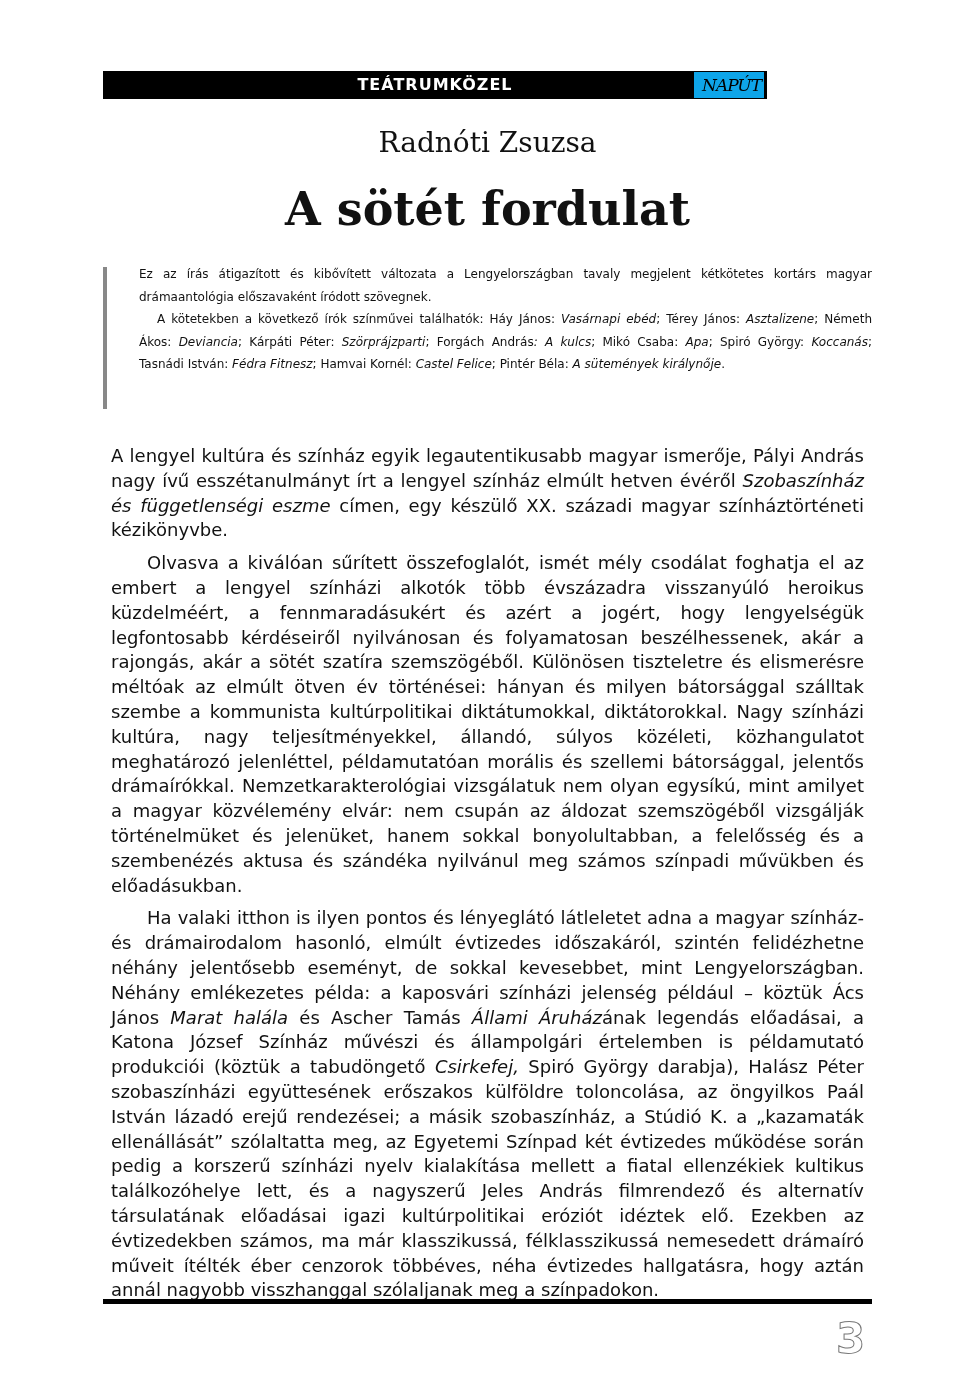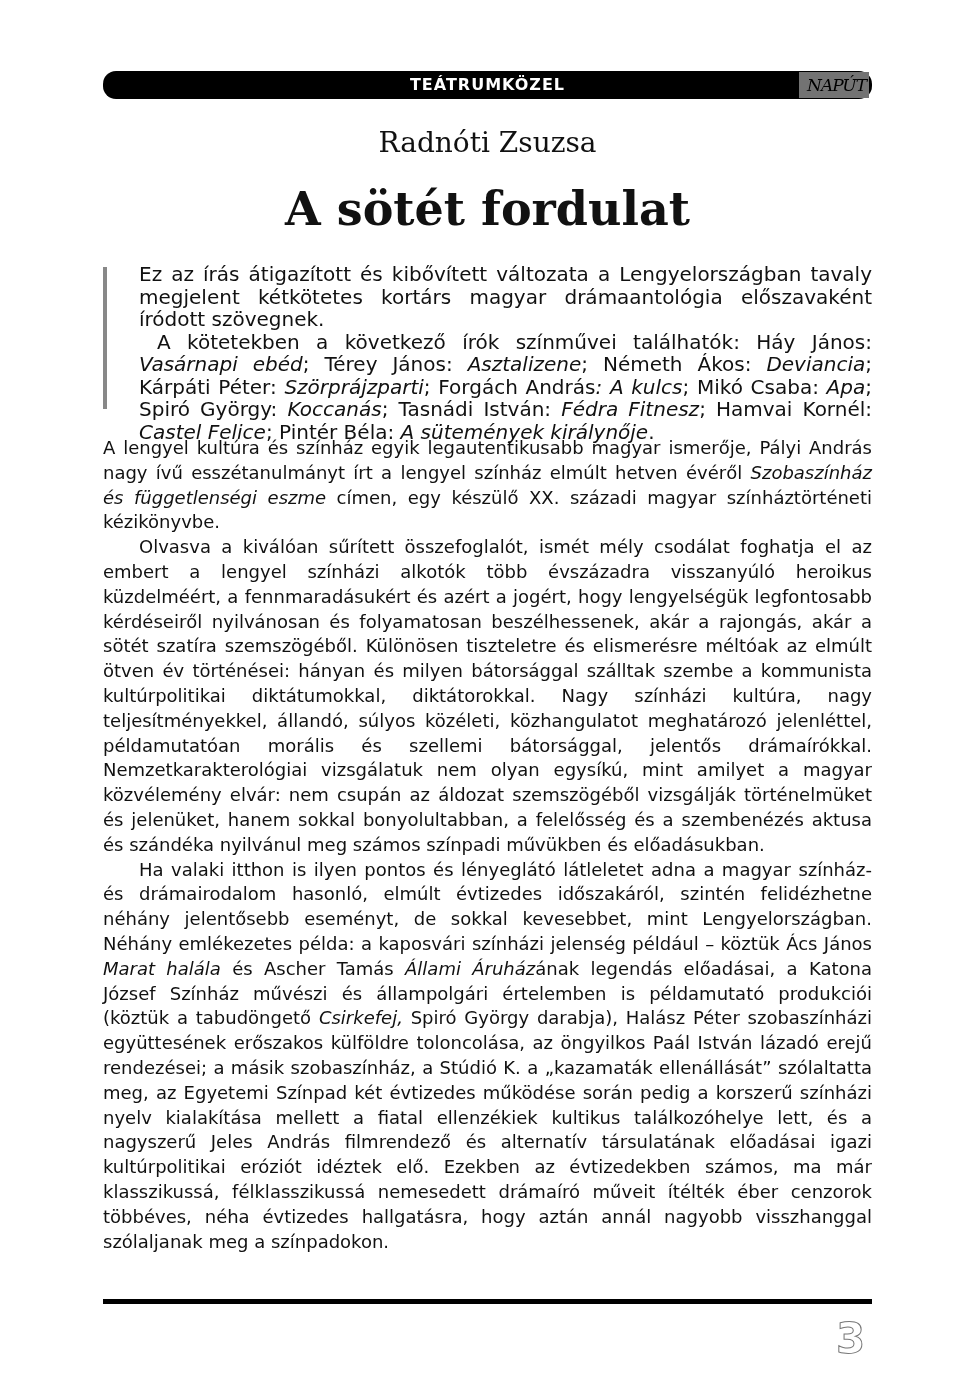--- a/index.html
+++ b/index.html
@@ -1,40 +1,40 @@
 <!DOCTYPE html>
 <html><head>
 <meta charset="utf-8">
 <style>
   html, body { margin: 0; padding: 0; background: #ffffff; }
   body { width: 975px; height: 1394px; position: relative; overflow: hidden;
          font-family: "DejaVu Serif", "Liberation Serif", serif; color: #111; }
-  .header-bar { position: absolute; left: 103px; top: 71px; width: 769px; height: 28px;
-                background: #000; border-radius: 13px; }
+  .header-bar { position: absolute; left: 103px; top: 71px; width: 664px; height: 28px;
+                background: #000; }
   .header-bar .section { position: absolute; left: 0; right: 0; top: 4px; text-align: center;
                 color: #fff; font-family: "DejaVu Sans", sans-serif; font-weight: bold;
                 font-size: 16px; letter-spacing: 1px; }
   .header-bar .logo { position: absolute; right: 3px; top: 1px; width: 70px; height: 26px;
-                background: #737373; color: #000; font-family: "DejaVu Serif", serif;
+                background: #0ea5e9; color: #000; font-family: "DejaVu Serif", serif;
                 font-style: italic; font-size: 17px; text-align: right; line-height: 26px;
                 padding-right: 3px; box-sizing: border-box; letter-spacing: -1px; }
   .author { position: absolute; left: 0; right: 0; top: 126px; text-align: center;
             font-size: 28px; font-family: "DejaVu Serif", serif; }
   .title { position: absolute; left: 0; right: 0; top: 182px; text-align: center;
            font-size: 46px; font-weight: bold; font-family: "DejaVu Serif", serif; }
   .lead { position: absolute; left: 103px; top: 263px; width: 769px; }
   .lead .rule { position: absolute; left: 0; top: 4px; width: 4px; height: 142px; background: #888; }
-  .lead .text { margin-left: 36px; font-family: "DejaVu Sans", sans-serif; font-size: 20px;
+  .lead .text { margin-left: 36px; font-family: "DejaVu Sans", sans-serif; font-size: 12px;
                 line-height: 22.5px; text-align: justify; }
   .lead p { margin: 0; }
   .lead p + p { text-indent: 18px; }
   .body { position: absolute; left: 103px; top: 436px; width: 769px;
           font-family: "DejaVu Sans", sans-serif; font-size: 18px; line-height: 24.8px;
           text-align: justify; hyphens: manual; }
-  .body p { margin: 0; }
+  .body p { margin: 8px; }
   .body p + p { text-indent: 36px; }
   .footer-rule { position: absolute; left: 103px; top: 1299px; width: 769px; height: 5px; background: #000; }
   .page-num { position: absolute; left: 836px; top: 1318px; font-family: "DejaVu Sans", sans-serif;
               font-size: 42px; font-weight: bold; color: #fff;
               -webkit-text-stroke: 1px #777; line-height: 1; }
   i { }
 </style>
 </head>
 <body>
 

